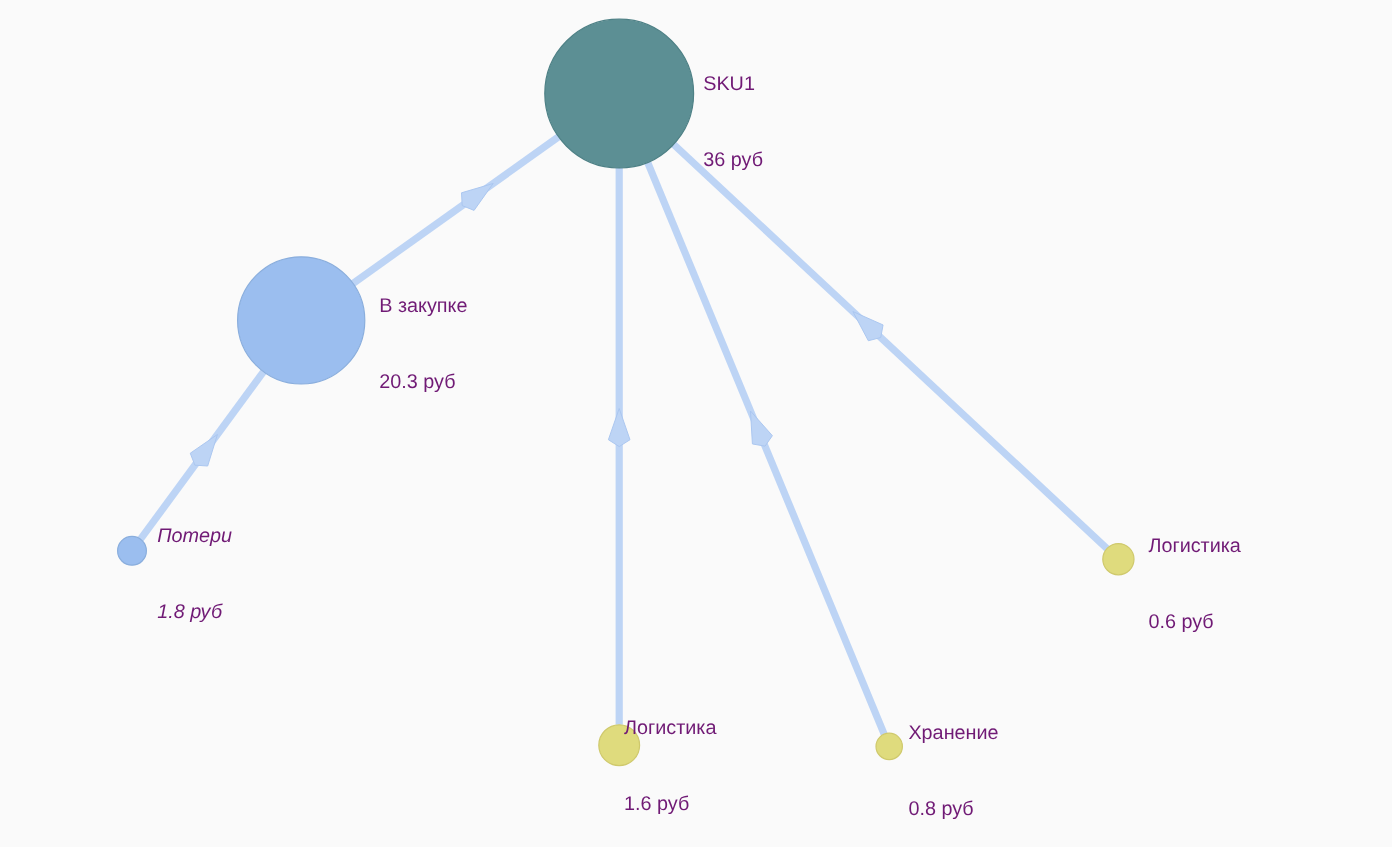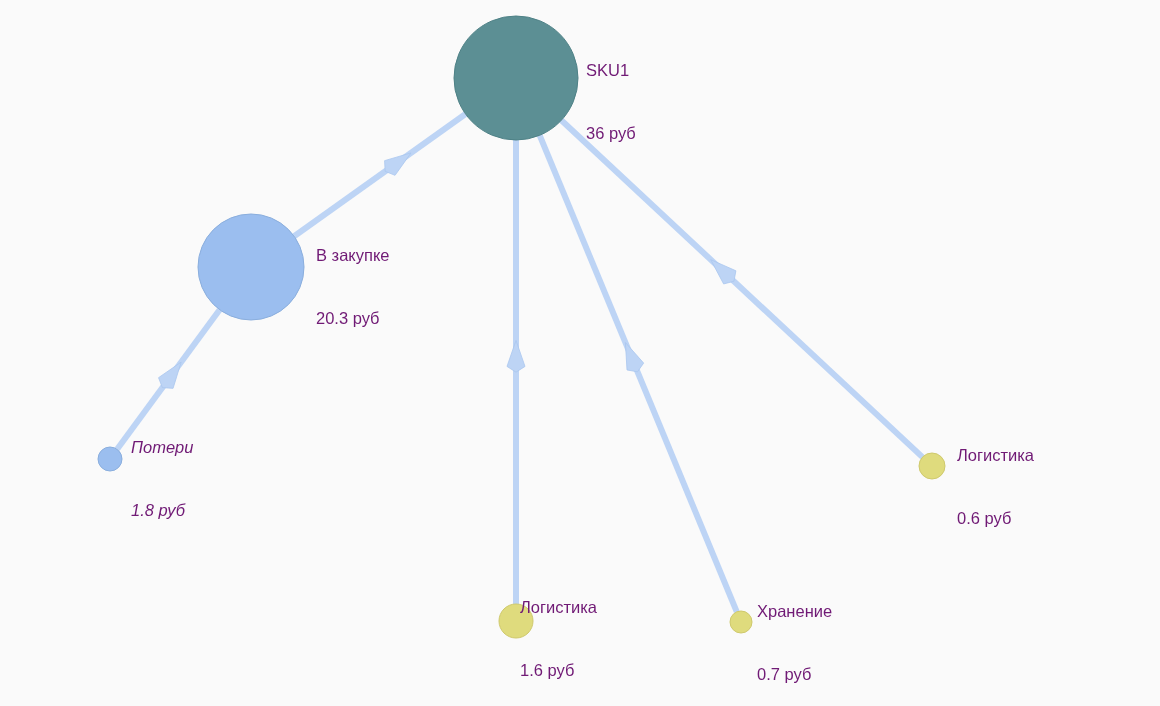--- a/index.html
+++ b/index.html
@@ -95,21 +95,21 @@
       <div class="node-label" style="left: 131px; top: 436px; font-style: italic;">
         <span class="label-name">Потери</span>
         <span class="label-value">1.8 руб</span>
       </div>
       <div class="node-label" style="left: 520px; top: 596px;">
         <span class="label-name">Логистика</span>
         <span class="label-value">1.6 руб</span>
       </div>
       <div class="node-label" style="left: 757px; top: 600px;">
         <span class="label-name">Хранение</span>
-        <span class="label-value">0.7 руб</span>
+        <span class="label-value">0.8 руб</span>
       </div>
       <div class="node-label" style="left: 957px; top: 444px;">
         <span class="label-name">Логистика</span>
         <span class="label-value">0.6 руб</span>
       </div>
     </div>
 
 </div>
 
 </body></html>

